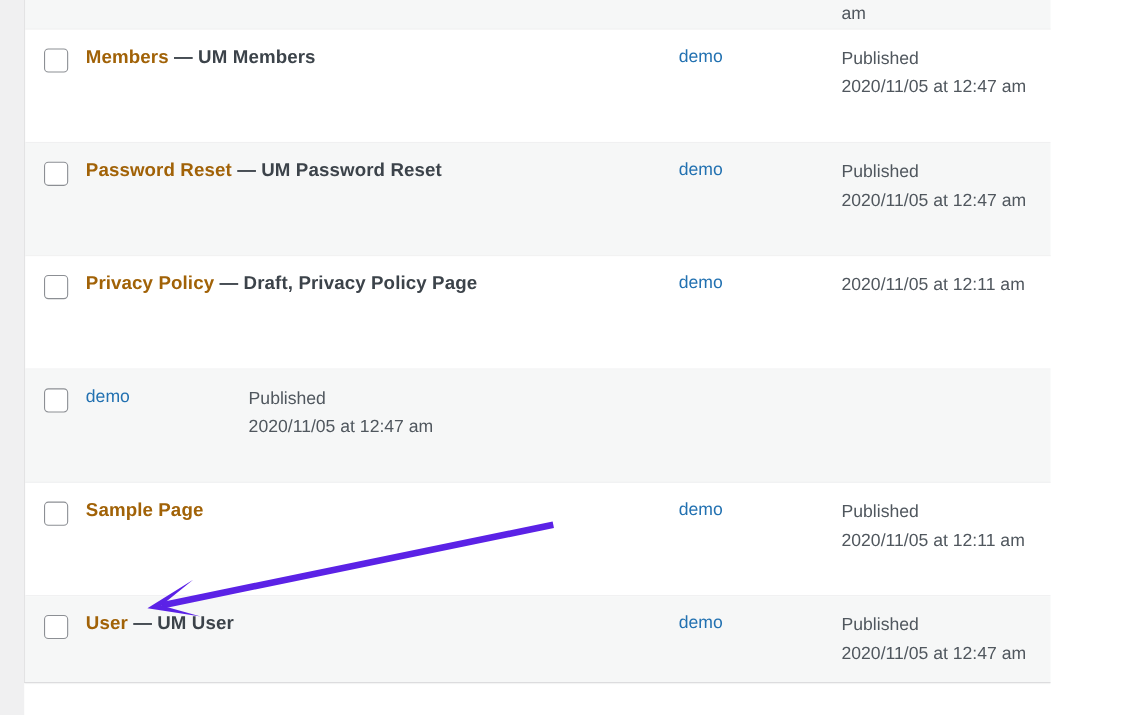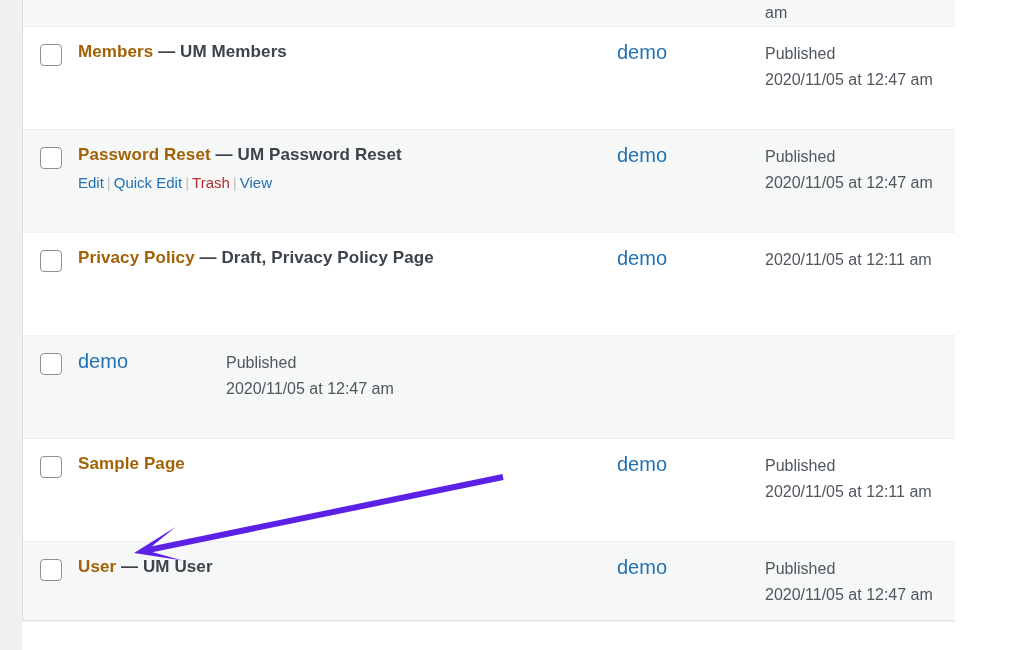--- a/index.html
+++ b/index.html
@@ -139,21 +139,21 @@
   .row-actions .sep {
     color: #c3c4c7;
     padding: 0 3px;
   }
 
   .cell-author {
     flex: 0 0 148px;
     width: 148px;
     padding-top: 14px;
     box-sizing: border-box;
-    font-size: 20px;
+    font-size: 16px;
     line-height: 22px;
   }
   .cell-author a {
     color: #2271b1;
     text-decoration: none;
   }
 
   .cell-date {
     flex: 1 1 auto;
     padding-top: 14px;
@@ -206,21 +206,20 @@
           <span class="date-status">Published</span>
           <span class="date-value">2020/11/05 at 12:47 am</span>
         </div>
       </div>
       <div class="row alt normal">
         <div class="cell-cb">
           <span class="cb" role="checkbox" aria-checked="false"></span>
         </div>
         <div class="cell-title">
           <div class="title-line"><a class="title-link">Password Reset</a> <span class="title-suffix">— UM Password Reset</span></div>
-          <div class="row-actions"><a>Edit</a><span class="sep">|</span><a>Quick Edit</a><span class="sep">|</span><a class="trash-link">Trash</a><span class="sep">|</span><a>View</a></div>
         </div>
         <div class="cell-author"><a>demo</a></div>
         <div class="cell-date">
           <span class="date-status">Published</span>
           <span class="date-value">2020/11/05 at 12:47 am</span>
         </div>
       </div>
       <div class="row plain normal">
         <div class="cell-cb">
           <span class="cb" role="checkbox" aria-checked="false"></span>

